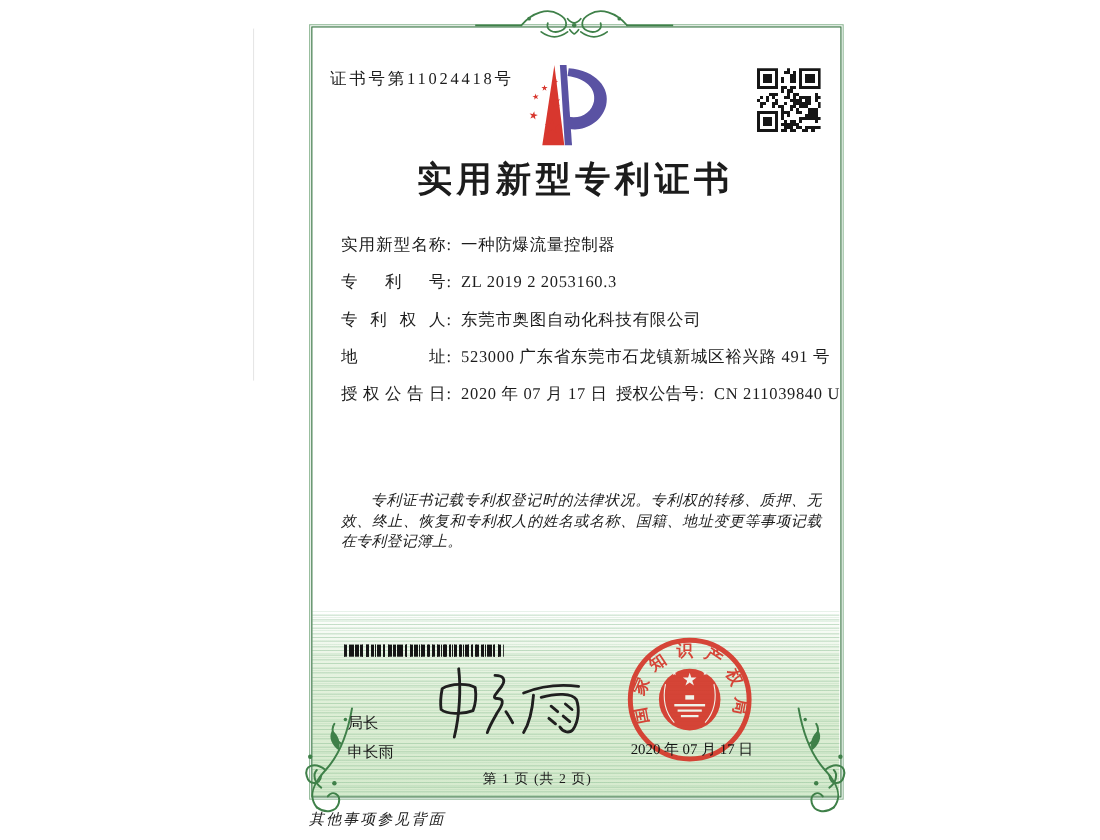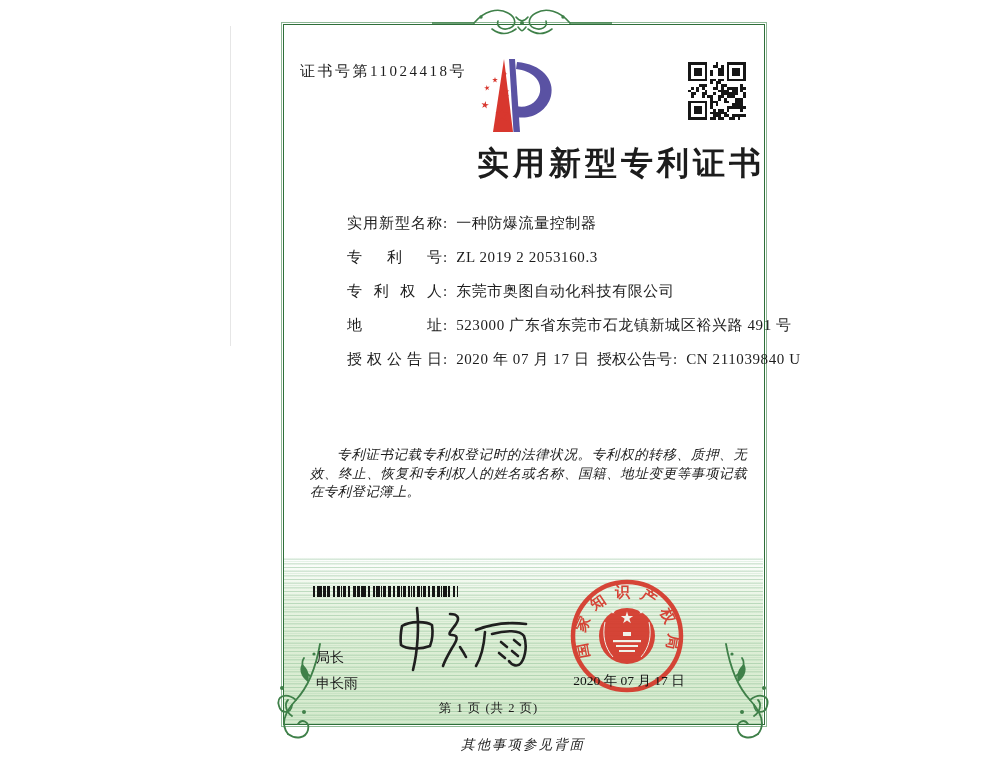--- a/index.html
+++ b/index.html
@@ -18,23 +18,23 @@
   
   .green-band{
     left:284px;top:556px;width:479px;height:168px;z-index:1;
     background:
       repeating-linear-gradient(0deg, rgba(125,180,135,.30) 0 1px, rgba(0,0,0,0) 1px 4px),
       repeating-linear-gradient(0deg, rgba(150,200,158,.22) 0 1px, rgba(0,0,0,0) 1px 3px),
       linear-gradient(to bottom, rgba(236,246,231,0) 0px, rgba(228,242,222,.85) 45px, #ddeed5 95px, #d5eacd 100%);
   }
 
   .cert-no{left:300px;top:62px;font-size:15px;letter-spacing:2.5px;z-index:10;}
-  .title{left:281px;top:142px;width:484px;text-align:right;font-size:32px;font-weight:bold;letter-spacing:4px;z-index:10;}
-
-  .fields{left:310px;top:214px;width:445px;z-index:10;font-size:15px;line-height:19px;margin-left:37px;}
+  .title{left:281px;top:142px;width:484px;text-align:center;font-size:32px;font-weight:bold;letter-spacing:4px;z-index:10;}
+
+  .fields{left:310px;top:214px;width:445px;z-index:10;font-size:15px;line-height:19px;}
   .frow{margin-bottom:15px;position:relative;white-space:nowrap;}
   .flabel{display:inline-block;width:95px;text-align:justify;text-align-last:justify;vertical-align:top;}
   .fcolon{display:inline-block;margin:0 2px 0 1px;}
   .fvalue{display:inline-block;margin-left:7px;letter-spacing:.6px;}
   .fpair2{position:absolute;left:250px;top:0;}
 
   .paras{left:310px;top:446px;width:437px;z-index:10;font-size:13.5px;line-height:18.5px;
          font-style:italic;letter-spacing:.3px;text-align:justify;}
   .paras p{margin:0;text-indent:2em;}
 
@@ -43,21 +43,21 @@
       repeating-linear-gradient(90deg,#151515 0 2px,rgba(0,0,0,0) 2px 5px),
       repeating-linear-gradient(90deg,#151515 0 1px,rgba(0,0,0,0) 1px 7px),
       repeating-linear-gradient(90deg,#151515 0 1px,rgba(0,0,0,0) 1px 4px);
   }
 
   .director{left:316px;top:644px;z-index:10;font-family:"Liberation Sans","DejaVu Sans",sans-serif;font-size:14px;line-height:26px;}
   .sig-svg{left:388px;top:600px;z-index:11;}
   .seal-svg{left:565px;top:574px;z-index:12;}
 
   .page-info{left:281px;top:700px;width:415px;text-align:center;font-size:12.5px;letter-spacing:1px;z-index:10;}
-  .back-note{left:281px;top:736px;width:484px;text-align:center;font-size:13.5px;font-style:italic;letter-spacing:2px;z-index:10;}
+  .back-note{left:281px;top:736px;width:484px;font-size:13.5px;font-style:italic;letter-spacing:2px;z-index:10;}
 
   .logo-svg{left:462px;top:56px;z-index:10;}
   .qr-svg{left:688px;top:62px;z-index:10;}
   .flourish-top{left:432px;top:4px;z-index:6;}
   .corner-bl{left:258px;top:642px;z-index:6;}
   .corner-br{left:708px;top:642px;z-index:6;transform:scaleX(-1);}
 </style>
 </head>
 <body>
 

